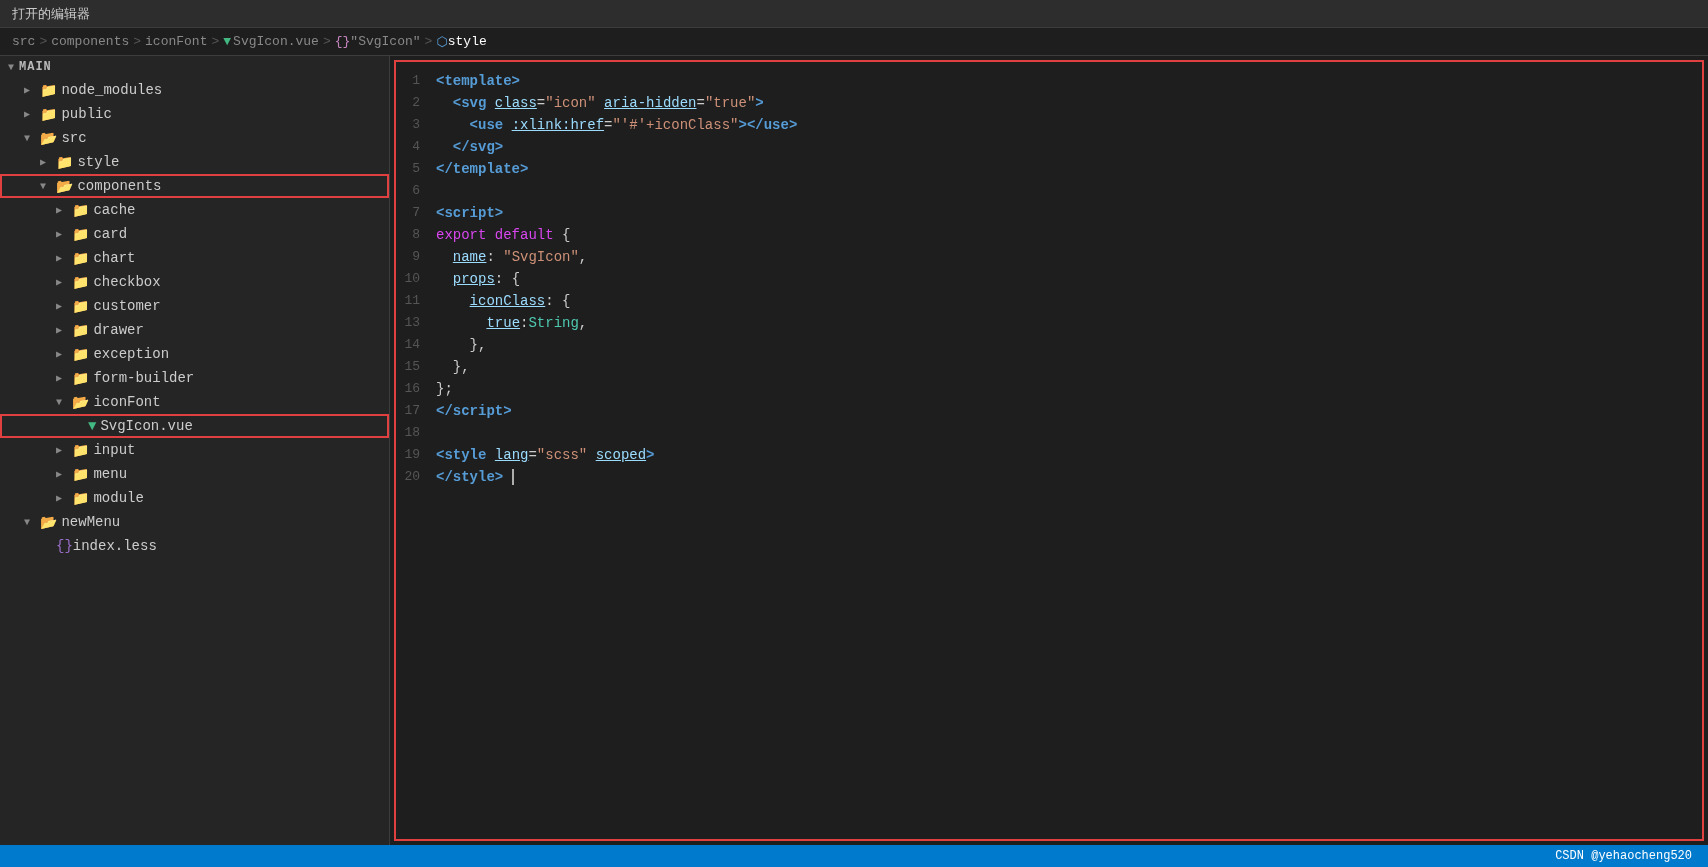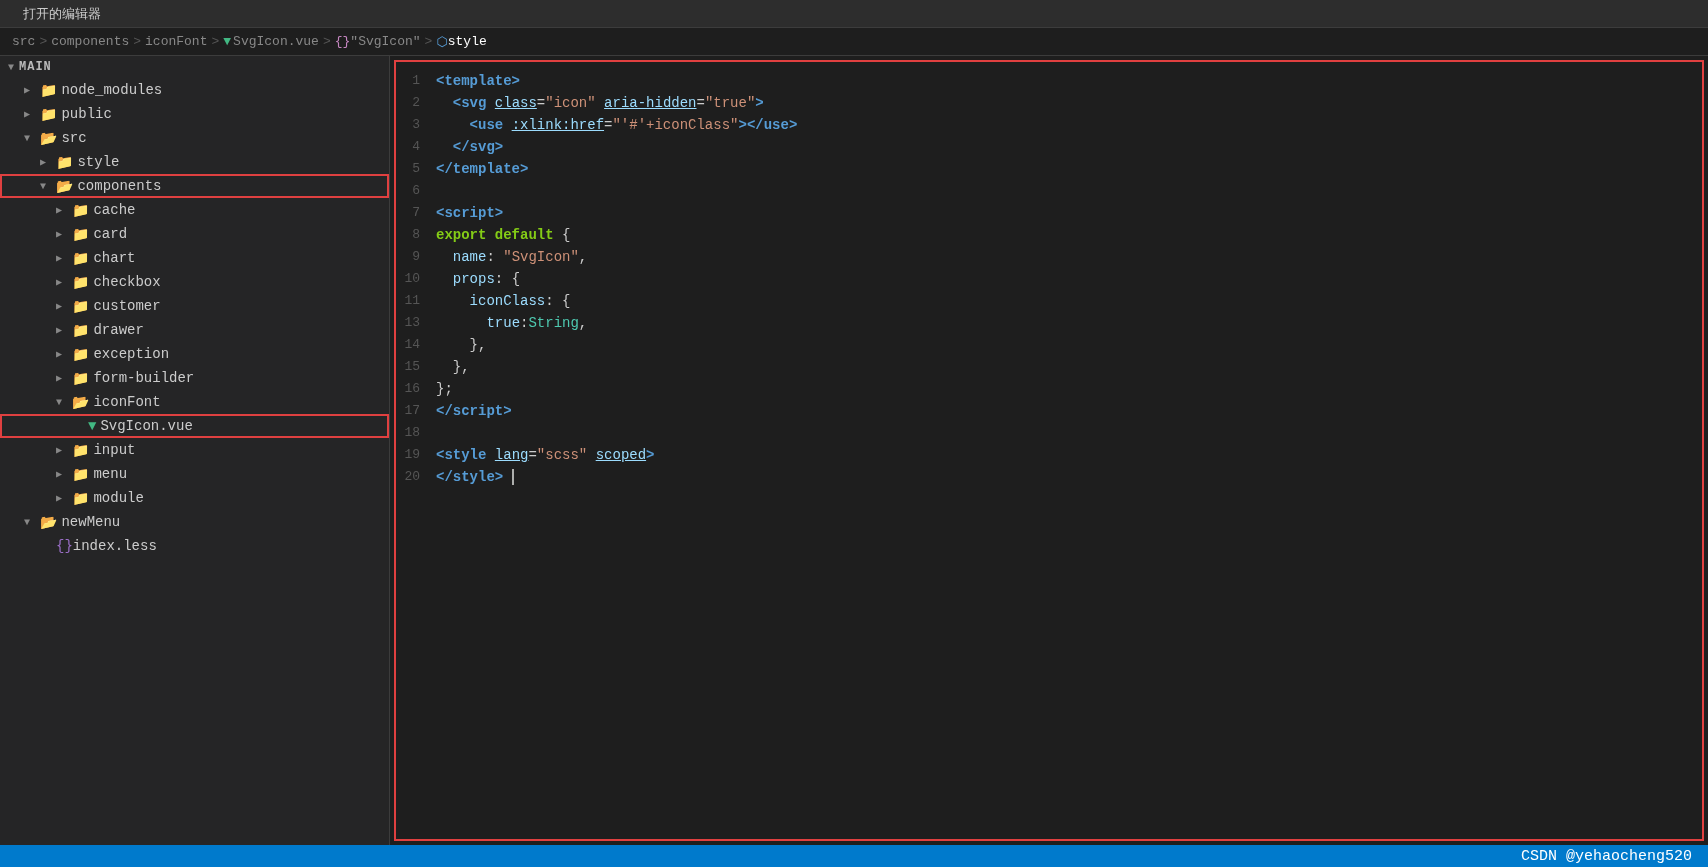--- a/index.html
+++ b/index.html
@@ -13,21 +13,21 @@
       display: flex;
       flex-direction: column;
     }
 
     
     .top-bar {
       background: #2d2d2d;
       height: 28px;
       display: flex;
       align-items: center;
-      padding: 0 23px;
+      padding: 0 12px;
       border-bottom: 1px solid #3c3c3c;
     }
     .top-bar-title {
       color: #cccccc;
       font-size: 13px;
     }
 
     
     .breadcrumb-bar {
       background: #1e1e1e;
@@ -168,42 +168,42 @@
     }
     .line-content {
       flex: 1;
       white-space: pre;
     }
 
     
     .c-tag { color: #569cd6; font-weight: bold; }
     .c-attr-name { color: #9cdcfe; text-decoration: underline; }
     .c-attr-value { color: #ce9178; }
-    .c-keyword { color: #84cc16; font-weight: bold; }
+    .c-keyword { color: #d946ef; }
     .c-string { color: #ce9178; }
-    .c-property { color: #9cdcfe; }
+    .c-property { color: #9cdcfe; text-decoration: underline; }
     .c-punctuation { color: #cccccc; }
     .c-teal { color: #4ec9b0; }
     .c-cursor { 
       border-right: 2px solid #aeafad; 
       animation: blink 1s step-end infinite;
     }
     @keyframes blink {
       50% { border-color: transparent; }
     }
 
     
     .status-bar {
       background: #007acc;
       height: 22px;
       display: flex;
       align-items: center;
       justify-content: flex-end;
       padding: 0 16px;
-      font-size: 15px;
+      font-size: 12px;
       color: white;
     }
 
     
     .less-icon { color: #9b6fc8; }
   </style>
 </head>
 <body>
 
 <div class="top-bar">

